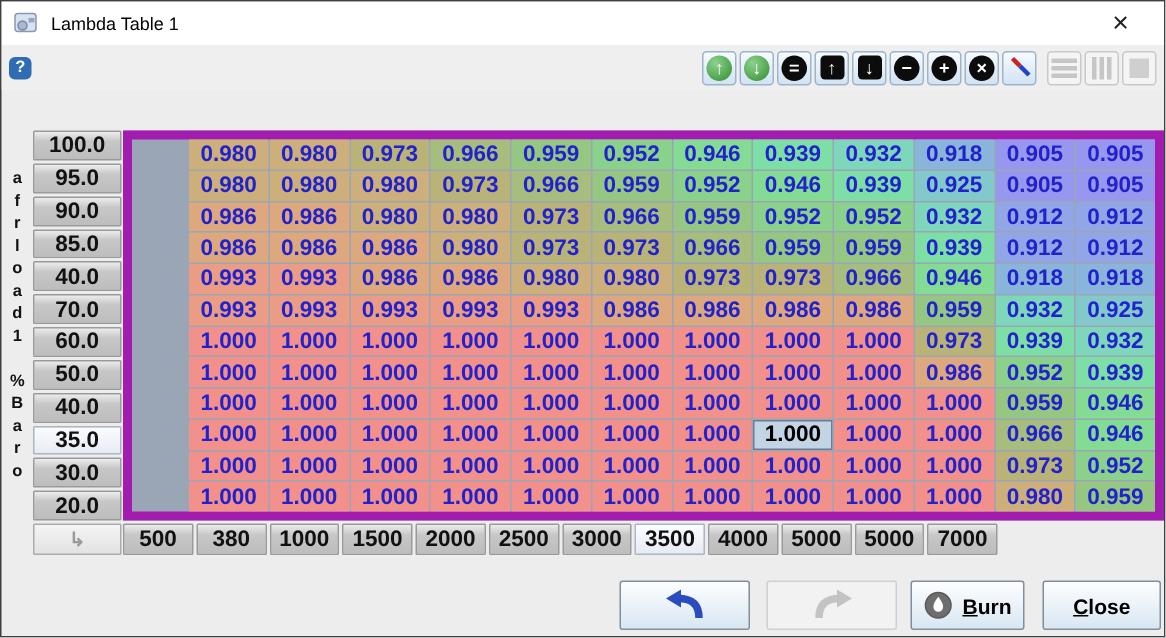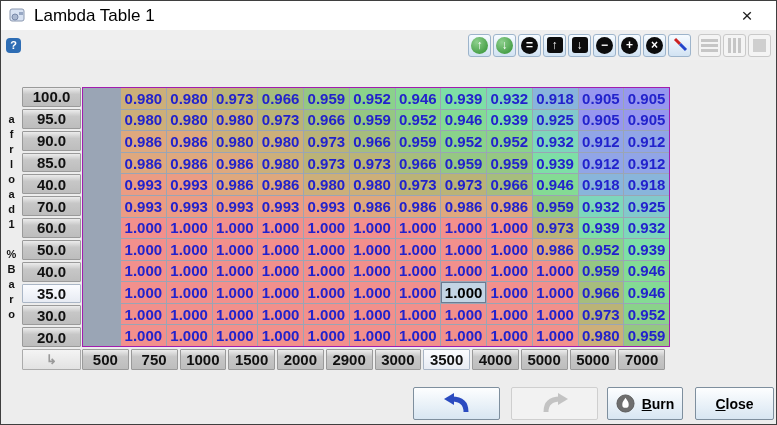--- a/index.html
+++ b/index.html
@@ -5,21 +5,21 @@
   html,body{margin:0;padding:0;background:#fff;}
   *{box-sizing:border-box;}
   .window{
     position:relative;width:777px;height:425px;
     border:1px solid #3f3f3f;background:#ededed;overflow:hidden;
     font-family:"Liberation Sans", sans-serif;
   }
   
   .titlebar{height:29px;background:#ffffff;display:flex;align-items:center;padding:0 8px;}
   .app-icon{width:17px;height:17px;margin-right:8px;display:inline-flex;}
-  .title-text{font-size:17px;color:#000;}
+  .title-text{font-size:12px;color:#000;}
   .close-x{margin-left:auto;margin-right:8px;font-size:19px;font-weight:300;color:#222;
     width:26px;text-align:center;line-height:26px;cursor:default;}
   
   .menubar{height:24px;background:linear-gradient(#fdfdfd,#eaeaea);
     border-bottom:1px solid #d6d6d6;display:flex;align-items:center;padding-left:5px;}
   .mitem{font-size:13px;font-weight:600;color:#111;padding:2px 9px;}
   .mitem u{text-decoration:underline;}
   
   .toolbar{height:30px;display:flex;align-items:center;padding:0 5px;background:#efefef;}
   .help-btn{width:15px;height:15px;border-radius:4px;background:#2e6db4;color:#fff;
@@ -42,23 +42,23 @@
   
   .yaxis{position:absolute;left:1px;top:86px;width:19px;height:260px;
     display:flex;flex-direction:column;align-items:center;justify-content:center;}
   .yaxis div{font-size:11px;font-weight:bold;color:#111;height:15px;line-height:15px;}
   .rowheads{position:absolute;left:21px;top:86px;width:59px;height:260px;
     display:grid;grid-template-rows:repeat(12,1fr);row-gap:2px;}
   .hcell{background:linear-gradient(#ececec,#c7c7c7 35%,#bdbdbd);border:1px solid #9a9a9a;
     border-radius:1px;display:flex;align-items:center;justify-content:center;
     font-size:15px;font-weight:bold;color:#111;}
   .hcell.hl{background:linear-gradient(#fbfcff,#e7ebf3);border-color:#aab6c6;}
-  .grid{position:absolute;left:81px;top:86px;width:588px;height:260px;
+  .grid{position:absolute;left:81px;top:86px;width:694px;height:260px;
     display:grid;grid-template-columns:repeat(12,1fr);grid-template-rows:repeat(12,1fr);
-    gap:1px;background:#9aa5b5;border:1px solid #a21caf;padding-left:38px;}
+    gap:1px;background:#9aa5b5;border:6px solid #a21caf;padding-left:38px;}
   .cell{display:flex;align-items:center;justify-content:center;
     font-size:15px;font-weight:bold;}
   .cell.sel{box-shadow:inset 0 0 0 1px #6c7c92;}
   .corner{position:absolute;left:21px;top:348px;width:59px;height:21px;
     background:linear-gradient(#f4f4f4,#e2e2e2);border:1px solid #ababab;border-radius:1px;
     display:flex;align-items:center;justify-content:center;color:#9a9a9a;
     font-size:13px;font-weight:bold;}
   .bins{position:absolute;left:81px;top:348px;width:583px;height:21px;
     display:grid;grid-template-columns:repeat(12,1fr);column-gap:2px;}
   .xlabel{position:absolute;left:0;top:370px;width:777px;text-align:center;
@@ -320,25 +320,25 @@
       <div class="cell" style="background: rgb(242, 144, 140); color: rgb(34, 34, 204);">1.000</div>
       <div class="cell" style="background: rgb(242, 144, 140); color: rgb(34, 34, 204);">1.000</div>
       <div class="cell" style="background: rgb(242, 144, 140); color: rgb(34, 34, 204);">1.000</div>
       <div class="cell" style="background: rgb(204, 175, 122); color: rgb(34, 34, 204);">0.980</div>
       <div class="cell" style="background: rgb(149, 199, 131); color: rgb(34, 34, 204);">0.959</div>
     </div>
 
   <div class="corner">↳</div>
   <div class="bins" id="bins">
       <div class="hcell">500</div>
-      <div class="hcell">750</div>
+      <div class="hcell">380</div>
       <div class="hcell">1000</div>
       <div class="hcell">1500</div>
       <div class="hcell">2000</div>
-      <div class="hcell">2900</div>
+      <div class="hcell">2500</div>
       <div class="hcell">3000</div>
       <div class="hcell hl">3500</div>
       <div class="hcell">4000</div>
       <div class="hcell">5000</div>
       <div class="hcell">5000</div>
       <div class="hcell">7000</div>
     </div>
 
 
   <button class="act on" id="undo-btn">

